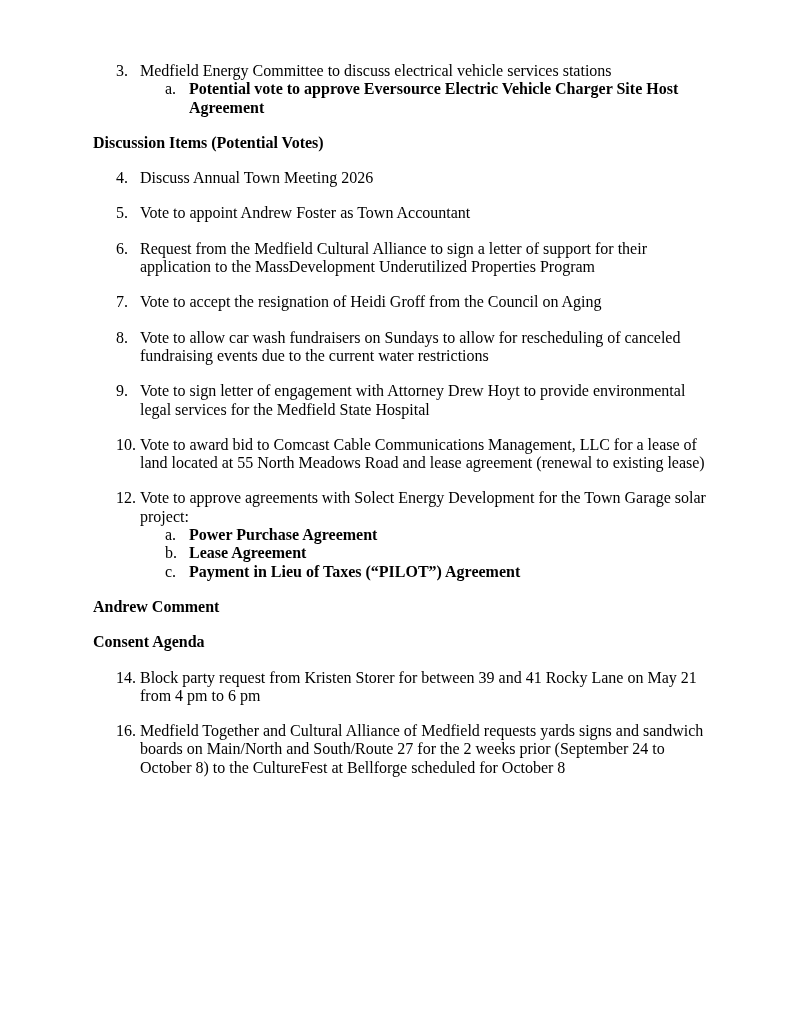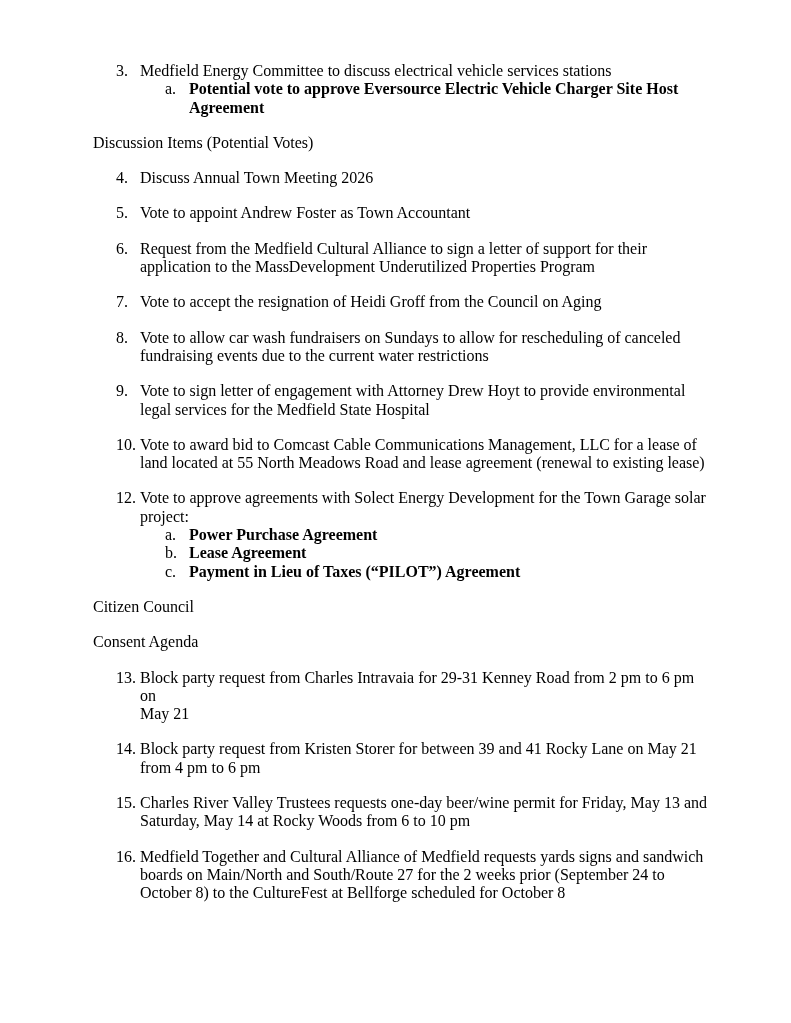--- a/index.html
+++ b/index.html
@@ -9,21 +9,21 @@
     width: 791px;
     height: 1023px;
     background: #ffffff;
     color: #000000;
     font-family: "Liberation Serif", "DejaVu Serif", serif;
     font-size: 16px;
     line-height: 18.3px;
     overflow: hidden;
   }
   .content { padding: 62px 78px 0 93px; }
-  .heading { font-weight: normal; margin: 0 0 17px 0; }
+  .heading { font-weight: bold; margin: 0 0 17px 0; }
   .item { display: flex; margin: 0 0 17px 0; }
   .num { flex: 0 0 24px; margin-left: 23px; }
   .ibody { flex: 1; }
   .itext { }
   .sub { display: flex; }
   .slet { flex: 0 0 24px; margin-left: 25px; }
   .stext { flex: 1; font-weight: bold; }
 </style>
 </head>
 <body>
@@ -94,38 +94,26 @@
           <div class="sub">
             <span class="slet">b.</span>
             <div class="stext">Lease Agreement</div>
           </div>
           <div class="sub">
             <span class="slet">c.</span>
             <div class="stext">Payment in Lieu of Taxes (“PILOT”) Agreement</div>
           </div>
         </div>
       </div>
-      <p class="heading">Citizen Council</p>
+      <p class="heading">Andrew Comment</p>
       <p class="heading">Consent Agenda</p>
-      <div class="item">
-        <span class="num">13.</span>
-        <div class="ibody">
-          <div class="itext">Block party request from Charles Intravaia for 29-31 Kenney Road from 2 pm to 6 pm on<br>May 21</div>
-        </div>
-      </div>
       <div class="item">
         <span class="num">14.</span>
         <div class="ibody">
           <div class="itext">Block party request from Kristen Storer for between 39 and 41 Rocky Lane on May 21<br>from 4 pm to 6 pm</div>
-        </div>
-      </div>
-      <div class="item">
-        <span class="num">15.</span>
-        <div class="ibody">
-          <div class="itext">Charles River Valley Trustees requests one-day beer/wine permit for Friday, May 13 and<br>Saturday, May 14 at Rocky Woods from 6 to 10 pm</div>
         </div>
       </div>
       <div class="item">
         <span class="num">16.</span>
         <div class="ibody">
           <div class="itext">Medfield Together and Cultural Alliance of Medfield requests yards signs and sandwich<br>boards on Main/North and South/Route 27 for the 2 weeks prior (September 24 to<br>October 8) to the CultureFest at Bellforge scheduled for October 8</div>
         </div>
       </div>
     </div>
 </div>

